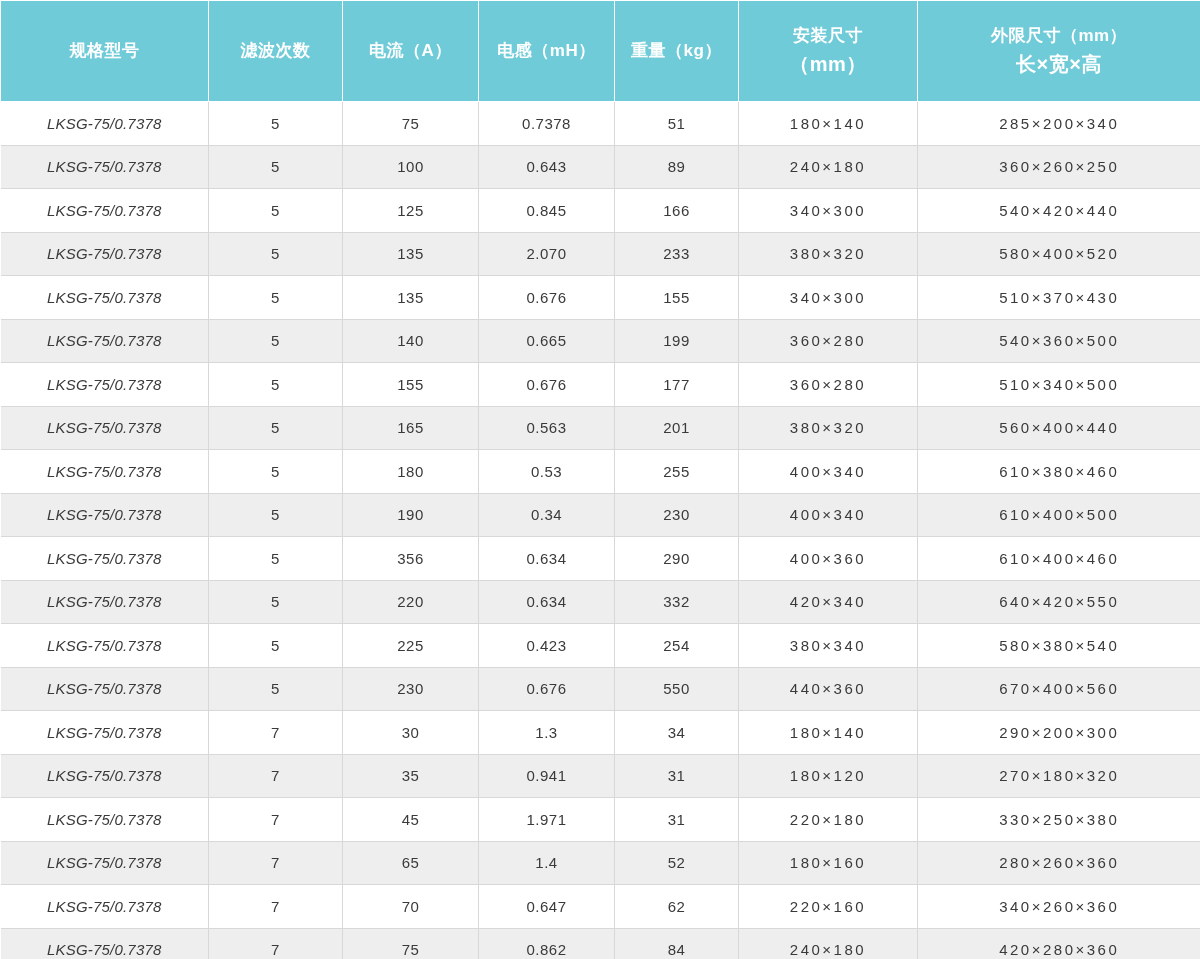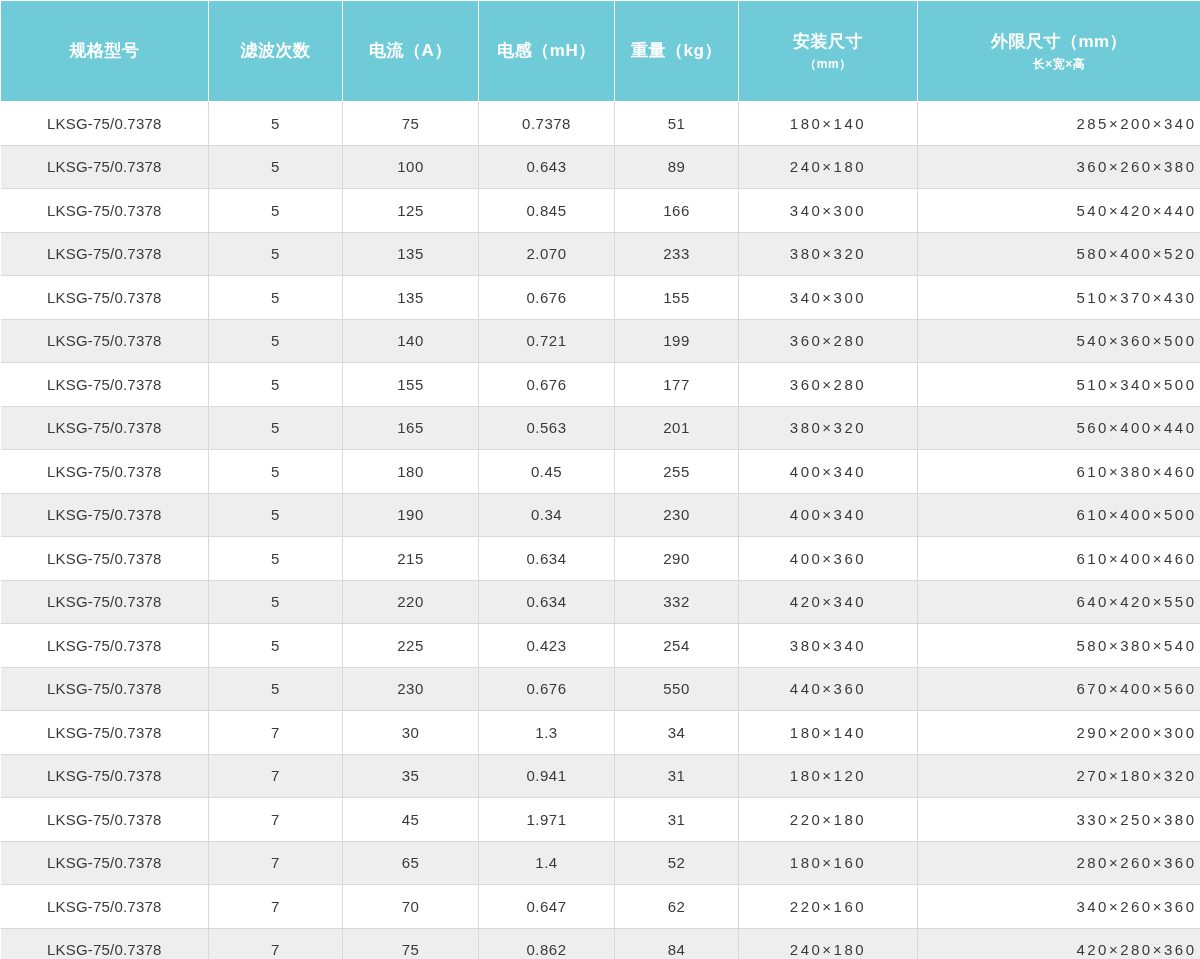--- a/index.html
+++ b/index.html
@@ -35,41 +35,41 @@
     height: 100px;
     text-align: center;
     vertical-align: middle;
     border: 1px solid #ffffff;
     letter-spacing: 0.5px;
     padding: 0 4px;
     line-height: 1.5;
   }
   thead th .sub {
     display: block;
-    font-size: 12px;
+    font-size: 20px;
     font-weight: bold;
   }
 
   tbody td {
     height: 42.5px;
     text-align: center;
     vertical-align: middle;
     font-size: 15px;
     color: #3a3a3a;
     border-bottom: 1px solid #d8d8d8;
     border-right: 1px solid #d8d8d8;
     padding: 0 4px;
     white-space: nowrap;
     overflow: hidden;
   }
-  tbody td:last-child { border-right: none; text-align: right; }
+  tbody td:last-child { border-right: none; }
   tbody tr:nth-child(odd) td { background: #ffffff; }
   tbody tr:nth-child(even) td { background: #eeeeee; }
 
-  tbody td.model { letter-spacing: 0.2px; }
+  tbody td.model { letter-spacing: 0.2px; font-style: italic; }
   tbody td.dim { letter-spacing: 2.5px; }
   tbody td.num { letter-spacing: 0.5px; }
 </style>
 </head>
 <body>
 
 <table class="spec-table">
   <colgroup>
     <col class="c0">
       <col class="c1">
@@ -116,21 +116,21 @@
         <td class="dim">180×140</td>
         <td class="dim">285×200×340</td>
       </tr>
       <tr>
         <td class="model">LKSG-75/0.7378</td>
         <td class="num">5</td>
         <td class="num">100</td>
         <td class="num">0.643</td>
         <td class="num">89</td>
         <td class="dim">240×180</td>
-        <td class="dim">360×260×380</td>
+        <td class="dim">360×260×250</td>
       </tr>
       <tr>
         <td class="model">LKSG-75/0.7378</td>
         <td class="num">5</td>
         <td class="num">125</td>
         <td class="num">0.845</td>
         <td class="num">166</td>
         <td class="dim">340×300</td>
         <td class="dim">540×420×440</td>
       </tr>
@@ -149,21 +149,21 @@
         <td class="num">135</td>
         <td class="num">0.676</td>
         <td class="num">155</td>
         <td class="dim">340×300</td>
         <td class="dim">510×370×430</td>
       </tr>
       <tr>
         <td class="model">LKSG-75/0.7378</td>
         <td class="num">5</td>
         <td class="num">140</td>
-        <td class="num">0.721</td>
+        <td class="num">0.665</td>
         <td class="num">199</td>
         <td class="dim">360×280</td>
         <td class="dim">540×360×500</td>
       </tr>
       <tr>
         <td class="model">LKSG-75/0.7378</td>
         <td class="num">5</td>
         <td class="num">155</td>
         <td class="num">0.676</td>
         <td class="num">177</td>
@@ -176,38 +176,38 @@
         <td class="num">165</td>
         <td class="num">0.563</td>
         <td class="num">201</td>
         <td class="dim">380×320</td>
         <td class="dim">560×400×440</td>
       </tr>
       <tr>
         <td class="model">LKSG-75/0.7378</td>
         <td class="num">5</td>
         <td class="num">180</td>
-        <td class="num">0.45</td>
+        <td class="num">0.53</td>
         <td class="num">255</td>
         <td class="dim">400×340</td>
         <td class="dim">610×380×460</td>
       </tr>
       <tr>
         <td class="model">LKSG-75/0.7378</td>
         <td class="num">5</td>
         <td class="num">190</td>
         <td class="num">0.34</td>
         <td class="num">230</td>
         <td class="dim">400×340</td>
         <td class="dim">610×400×500</td>
       </tr>
       <tr>
         <td class="model">LKSG-75/0.7378</td>
         <td class="num">5</td>
-        <td class="num">215</td>
+        <td class="num">356</td>
         <td class="num">0.634</td>
         <td class="num">290</td>
         <td class="dim">400×360</td>
         <td class="dim">610×400×460</td>
       </tr>
       <tr>
         <td class="model">LKSG-75/0.7378</td>
         <td class="num">5</td>
         <td class="num">220</td>
         <td class="num">0.634</td>

